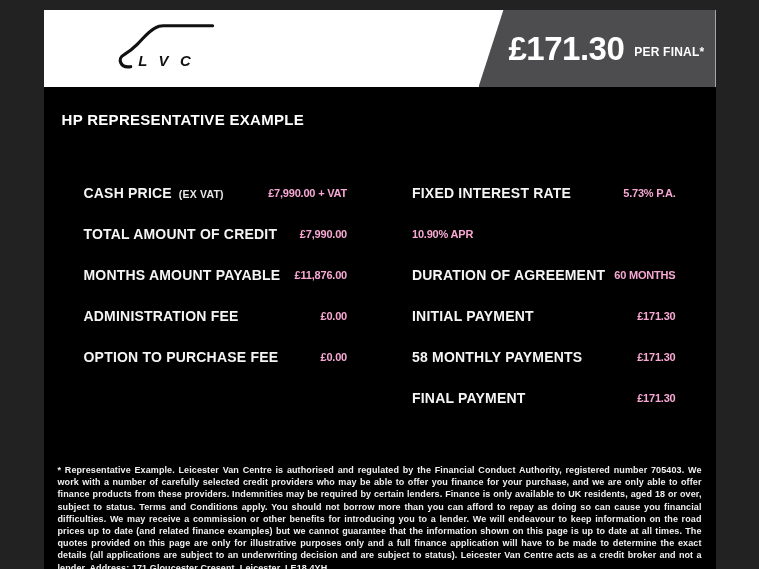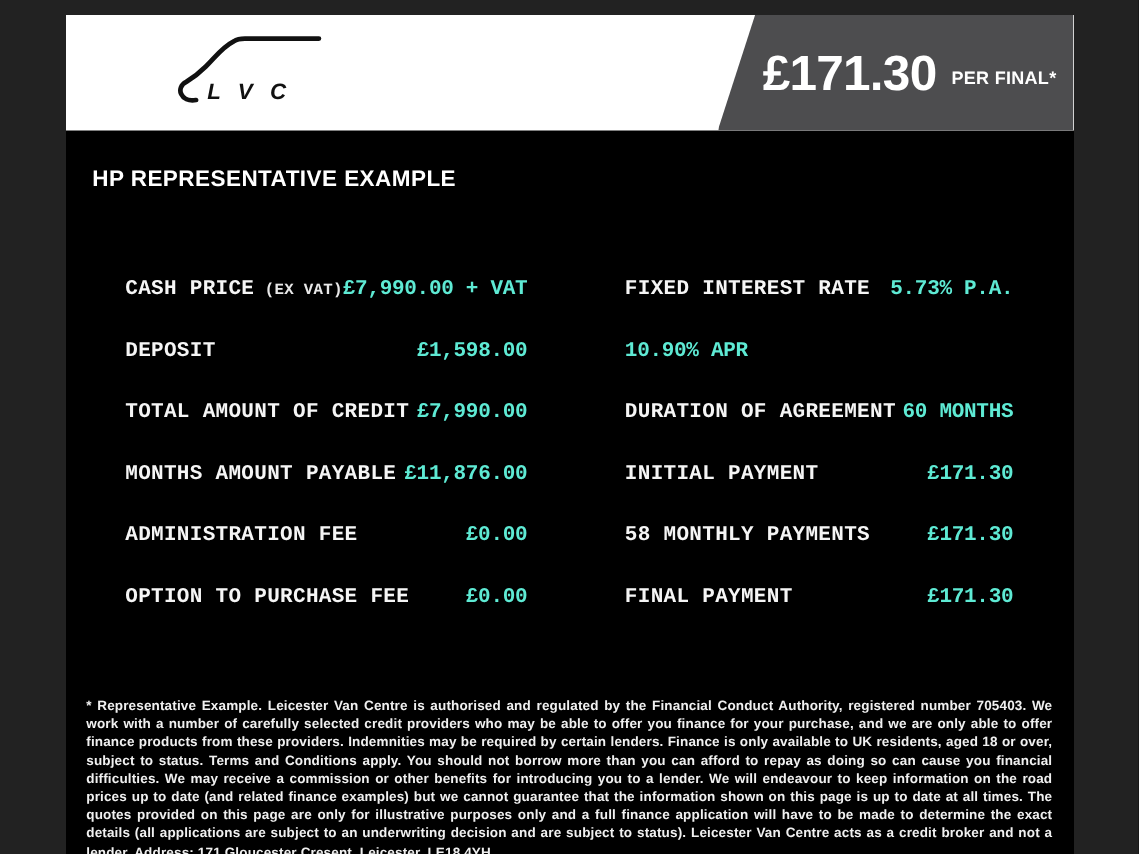--- a/index.html
+++ b/index.html
@@ -66,39 +66,38 @@
     grid-template-columns: 1fr 1fr;
     column-gap: 65px;
     padding: 0 40px;
     margin-top: 44px;
   }
   .finance-row {
     height: 41px;
     display: flex;
     align-items: center;
     justify-content: space-between;
-    font-family: Liberation Mono, monospace;
   }
   .row-label {
     color: #f5f5f5;
     font-size: 14px;
     font-weight: bold;
     letter-spacing: 0.2px;
     white-space: nowrap;
   }
   .row-sublabel {
     color: #e8e8e8;
     font-size: 10.5px;
     font-weight: bold;
     margin-left: 7px;
     letter-spacing: 0.2px;
   }
   .row-value {
-    color: #5eead4;
-    font-size: 14px;
+    color: #f9a8d4;
+    font-size: 11px;
     font-weight: bold;
     letter-spacing: -0.2px;
     white-space: nowrap;
   }
   
   .footer {
     margin-top: 46px;
     padding: 0 14px;
     color: #f0f0f0;
     font-size: 9px;
@@ -127,24 +126,20 @@
   <div class="heading">HP REPRESENTATIVE EXAMPLE</div>
 
   <div class="finance-grid">
 
     <div class="col">
       <div class="finance-row">
         <span class="row-label">
           <span>CASH PRICE</span><span class="row-sublabel">(EX VAT)</span>
         </span>
         <span class="row-value">£7,990.00 + VAT</span>
-      </div>
-      <div class="finance-row">
-        <span class="row-label">DEPOSIT</span>
-        <span class="row-value">£1,598.00</span>
       </div>
       <div class="finance-row">
         <span class="row-label">TOTAL AMOUNT OF CREDIT</span>
         <span class="row-value">£7,990.00</span>
       </div>
       <div class="finance-row">
         <span class="row-label">MONTHS AMOUNT PAYABLE</span>
         <span class="row-value">£11,876.00</span>
       </div>
       <div class="finance-row">

